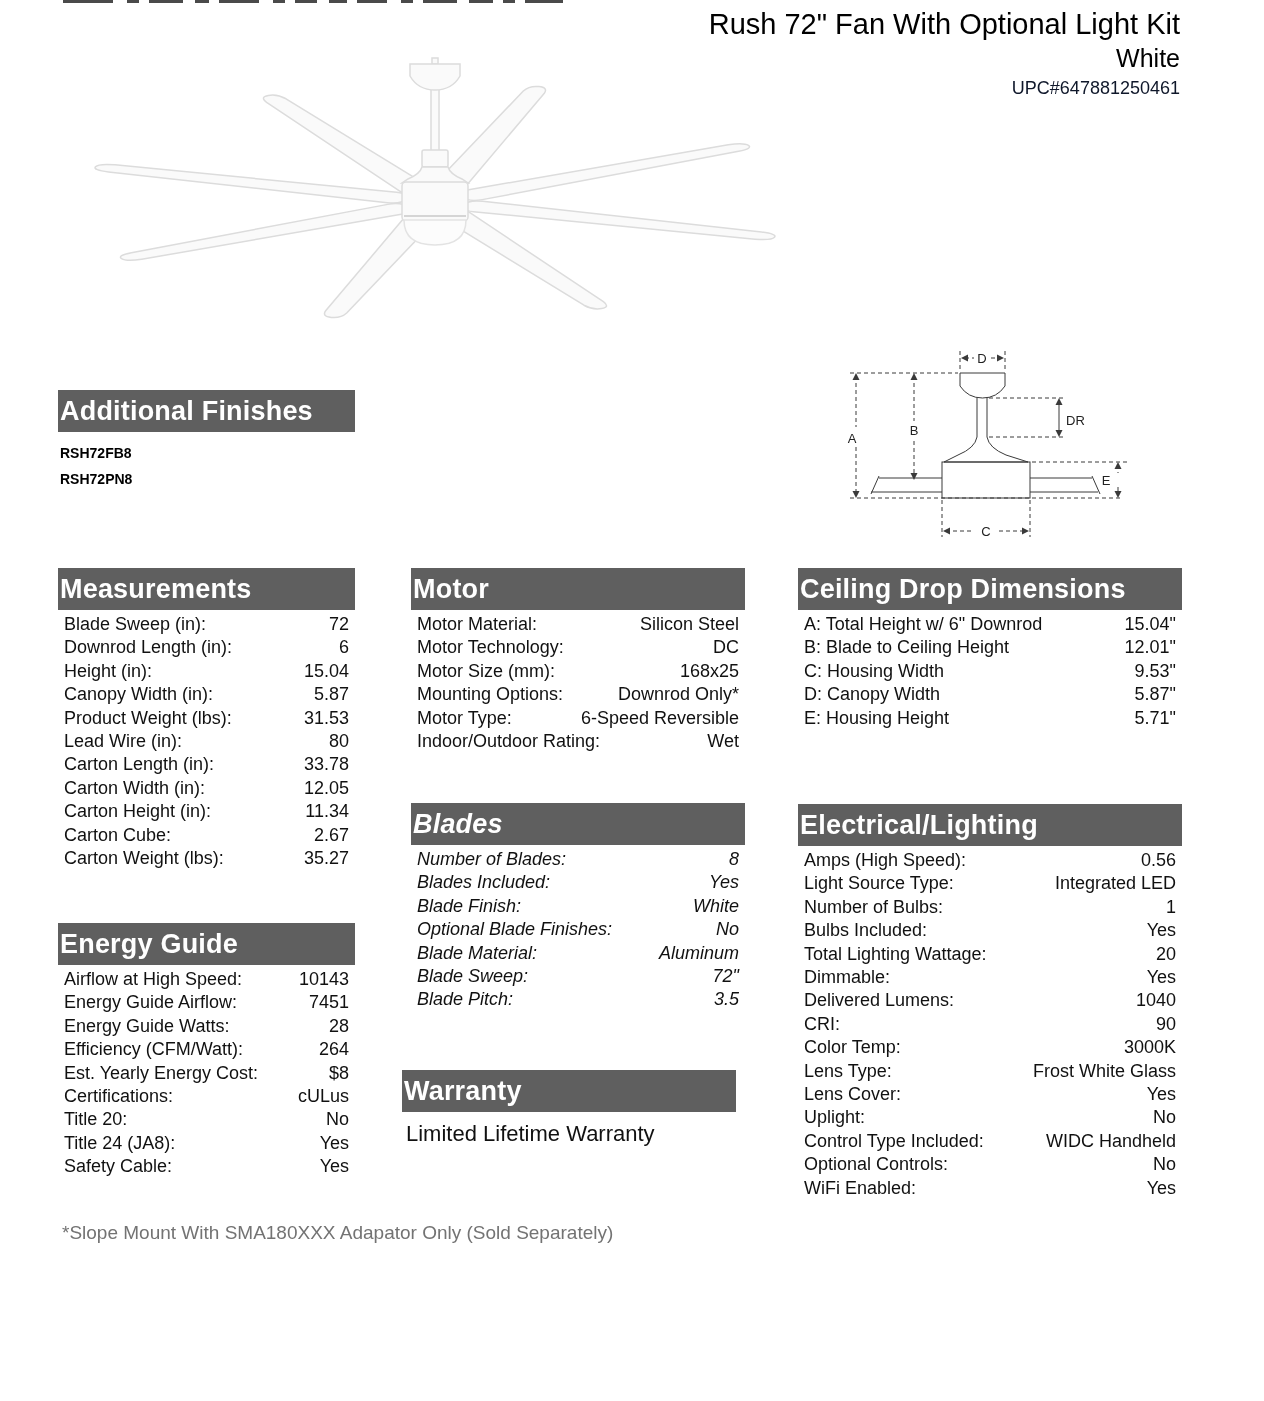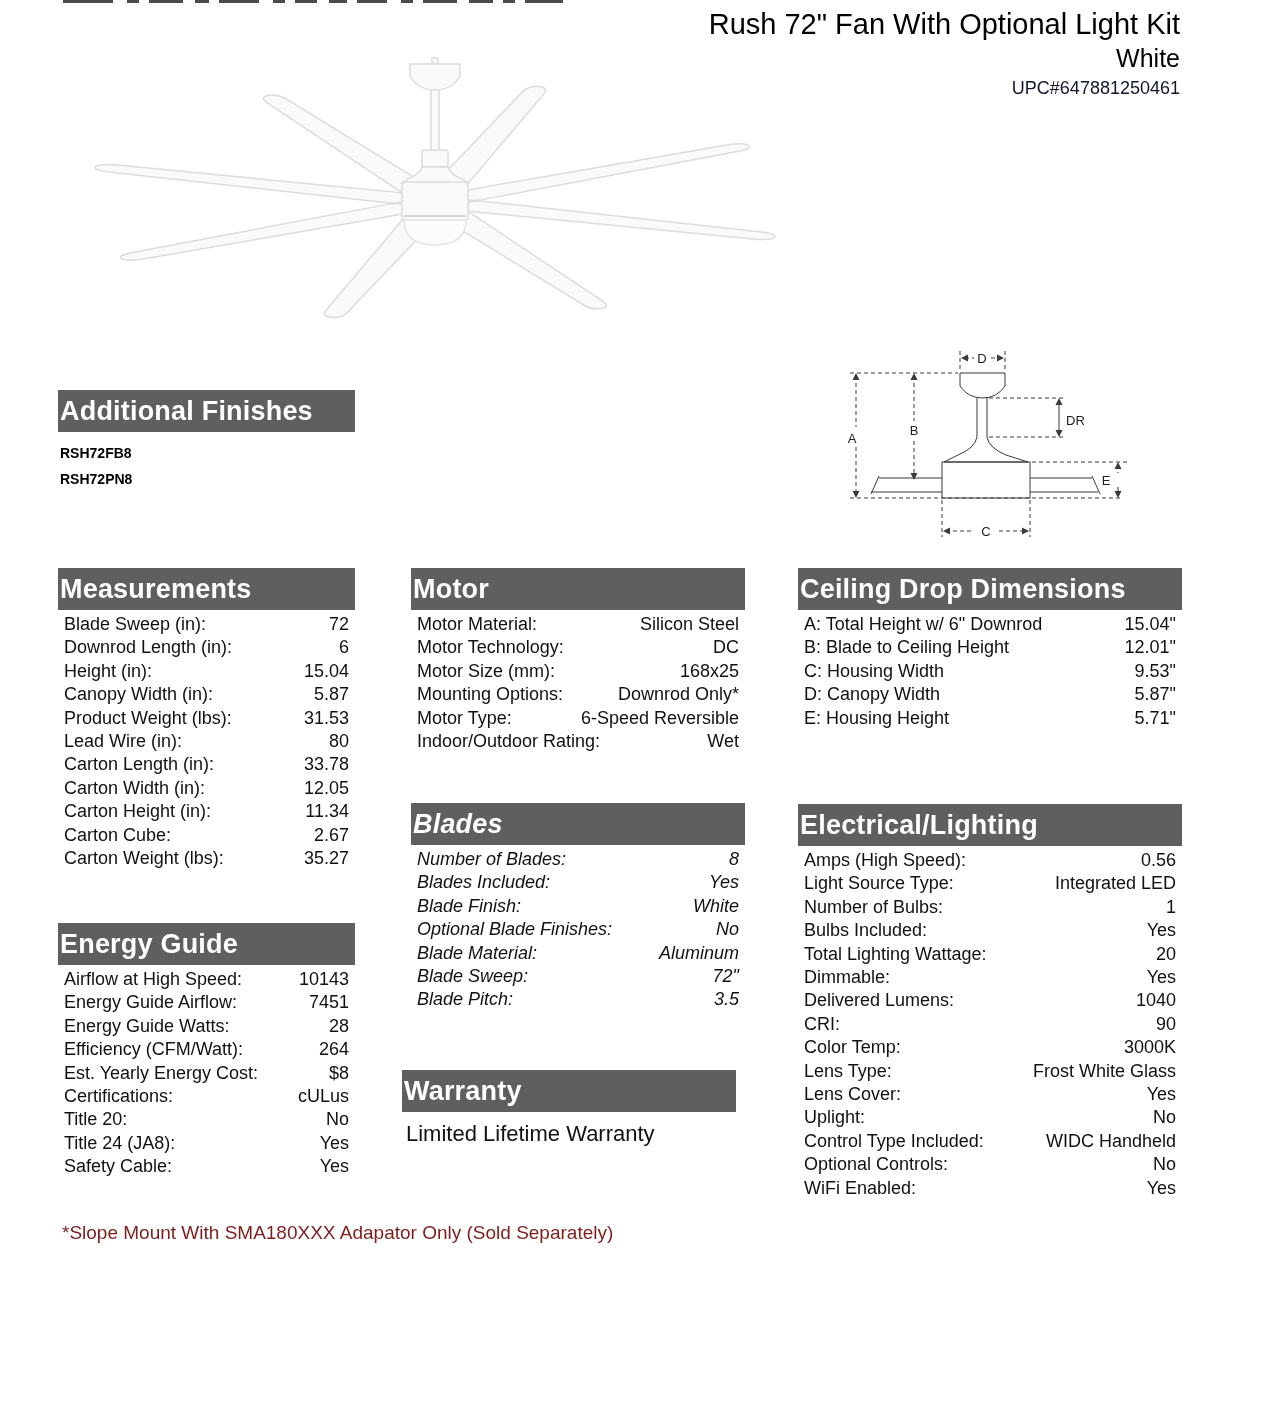--- a/index.html
+++ b/index.html
@@ -33,21 +33,21 @@
     font-size:18px; line-height:23.4px; padding:0 6px;
   }
   .spec-label { white-space:nowrap; }
   .spec-value { white-space:nowrap; text-align:right; }
 
   .finish-list { padding:8px 0 0 2px; }
   .finish-code { font-weight:bold; font-size:14px; line-height:26px; color:#000; }
 
   .warranty-text { font-size:22px; line-height:24px; padding:10px 0 0 4px; }
 
-  .footnote { position:absolute; left:62px; top:1222px; font-size:19px; color:#7f1d1d; }
+  .footnote { position:absolute; left:62px; top:1222px; font-size:19px; color:#737373; }
 
   svg .outline { fill:#fafafa; stroke:#dcdcdc; stroke-width:1.5; }
   svg text { font-family:"Liberation Sans", sans-serif; font-size:13px; fill:#222; }
 </style>
 </head>
 <body>
 
 <div class="top-dashes"><i style="width:50px;margin-right:14px"></i><i style="width:12px;margin-right:10px"></i><i style="width:34px;margin-right:12px"></i><i style="width:14px;margin-right:10px"></i><i style="width:40px;margin-right:14px"></i><i style="width:12px;margin-right:10px"></i><i style="width:22px;margin-right:12px"></i><i style="width:18px;margin-right:10px"></i><i style="width:30px;margin-right:14px"></i><i style="width:12px;margin-right:10px"></i><i style="width:34px;margin-right:12px"></i><i style="width:24px;margin-right:10px"></i><i style="width:12px;margin-right:10px"></i><i style="width:38px"></i></div>
 
 <header class="title-block">

